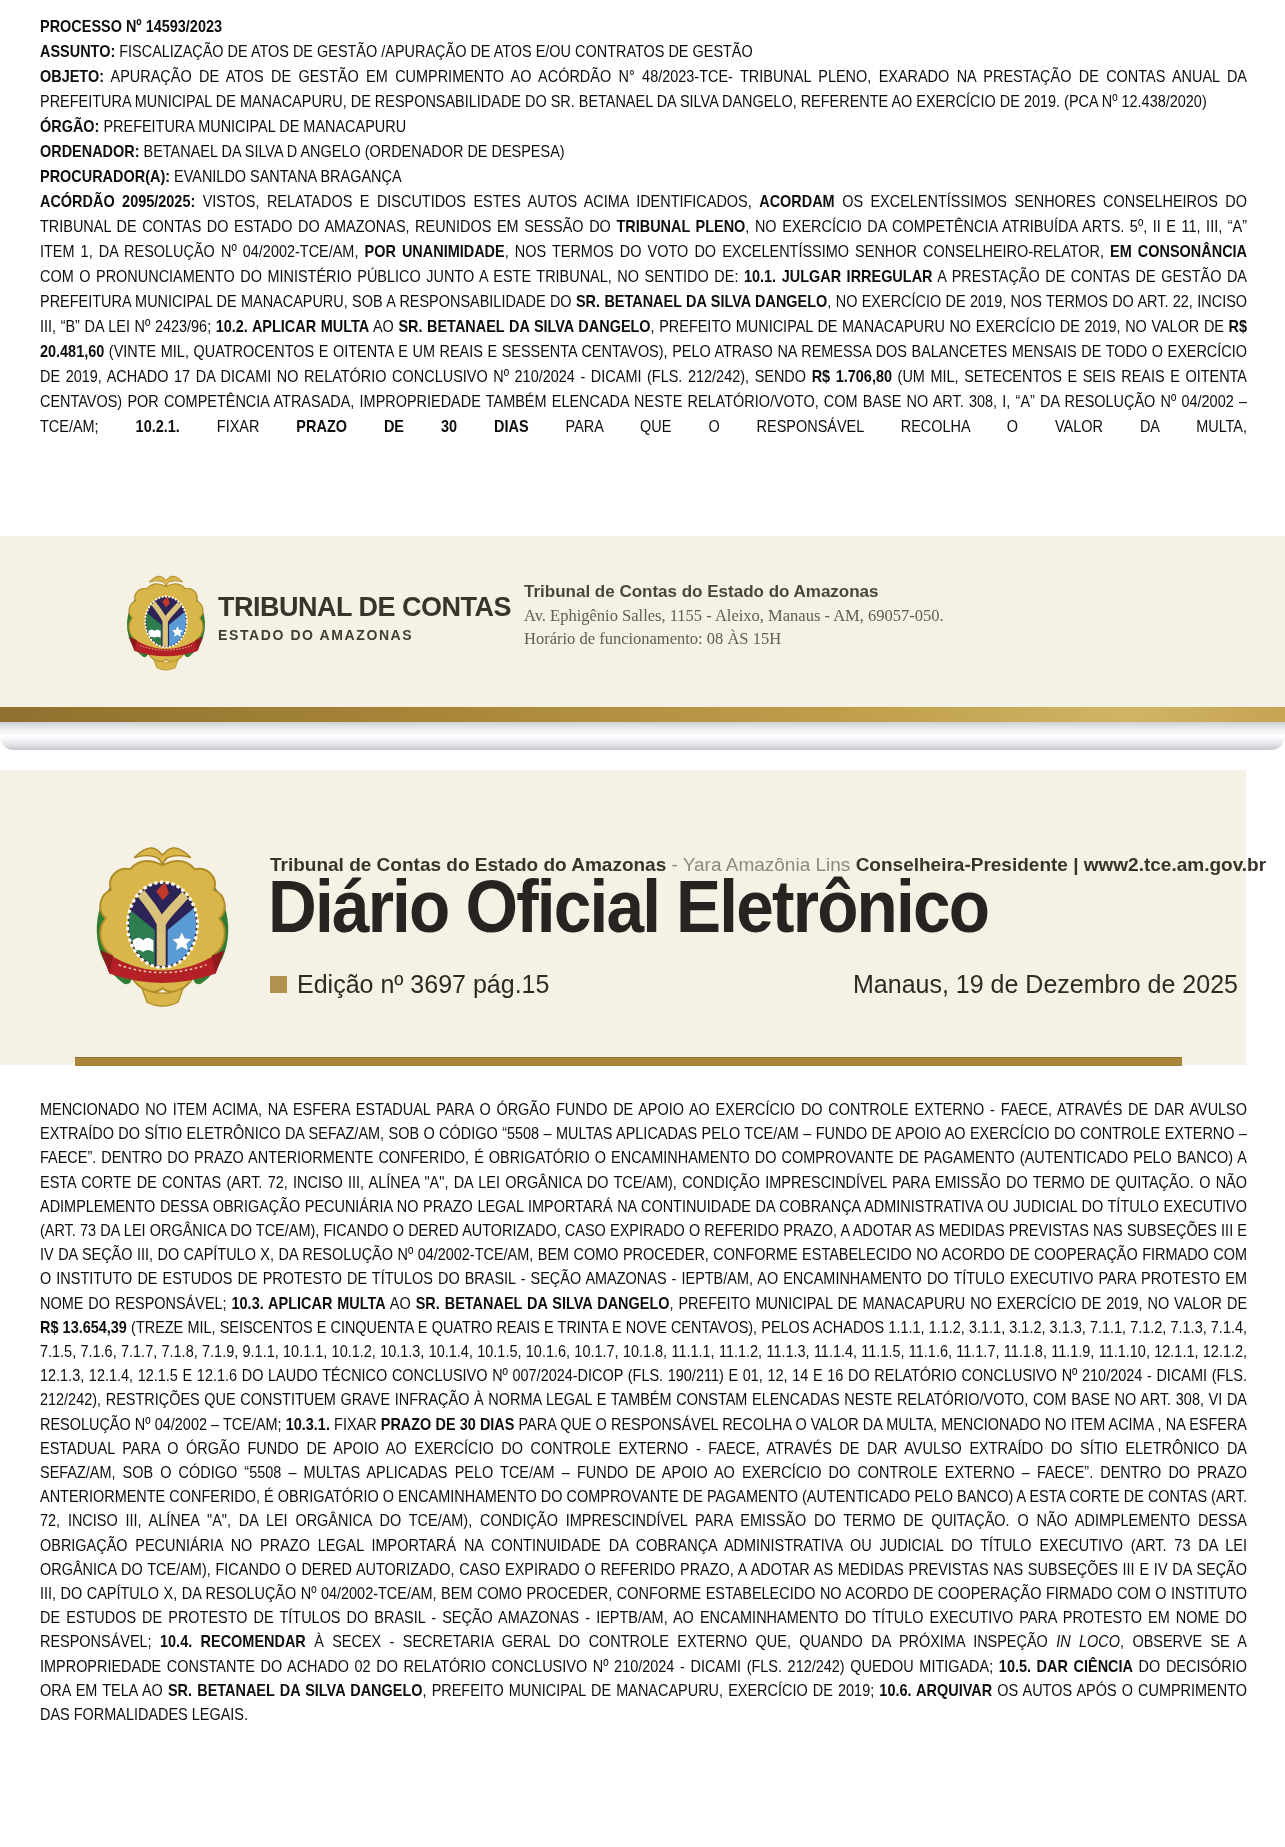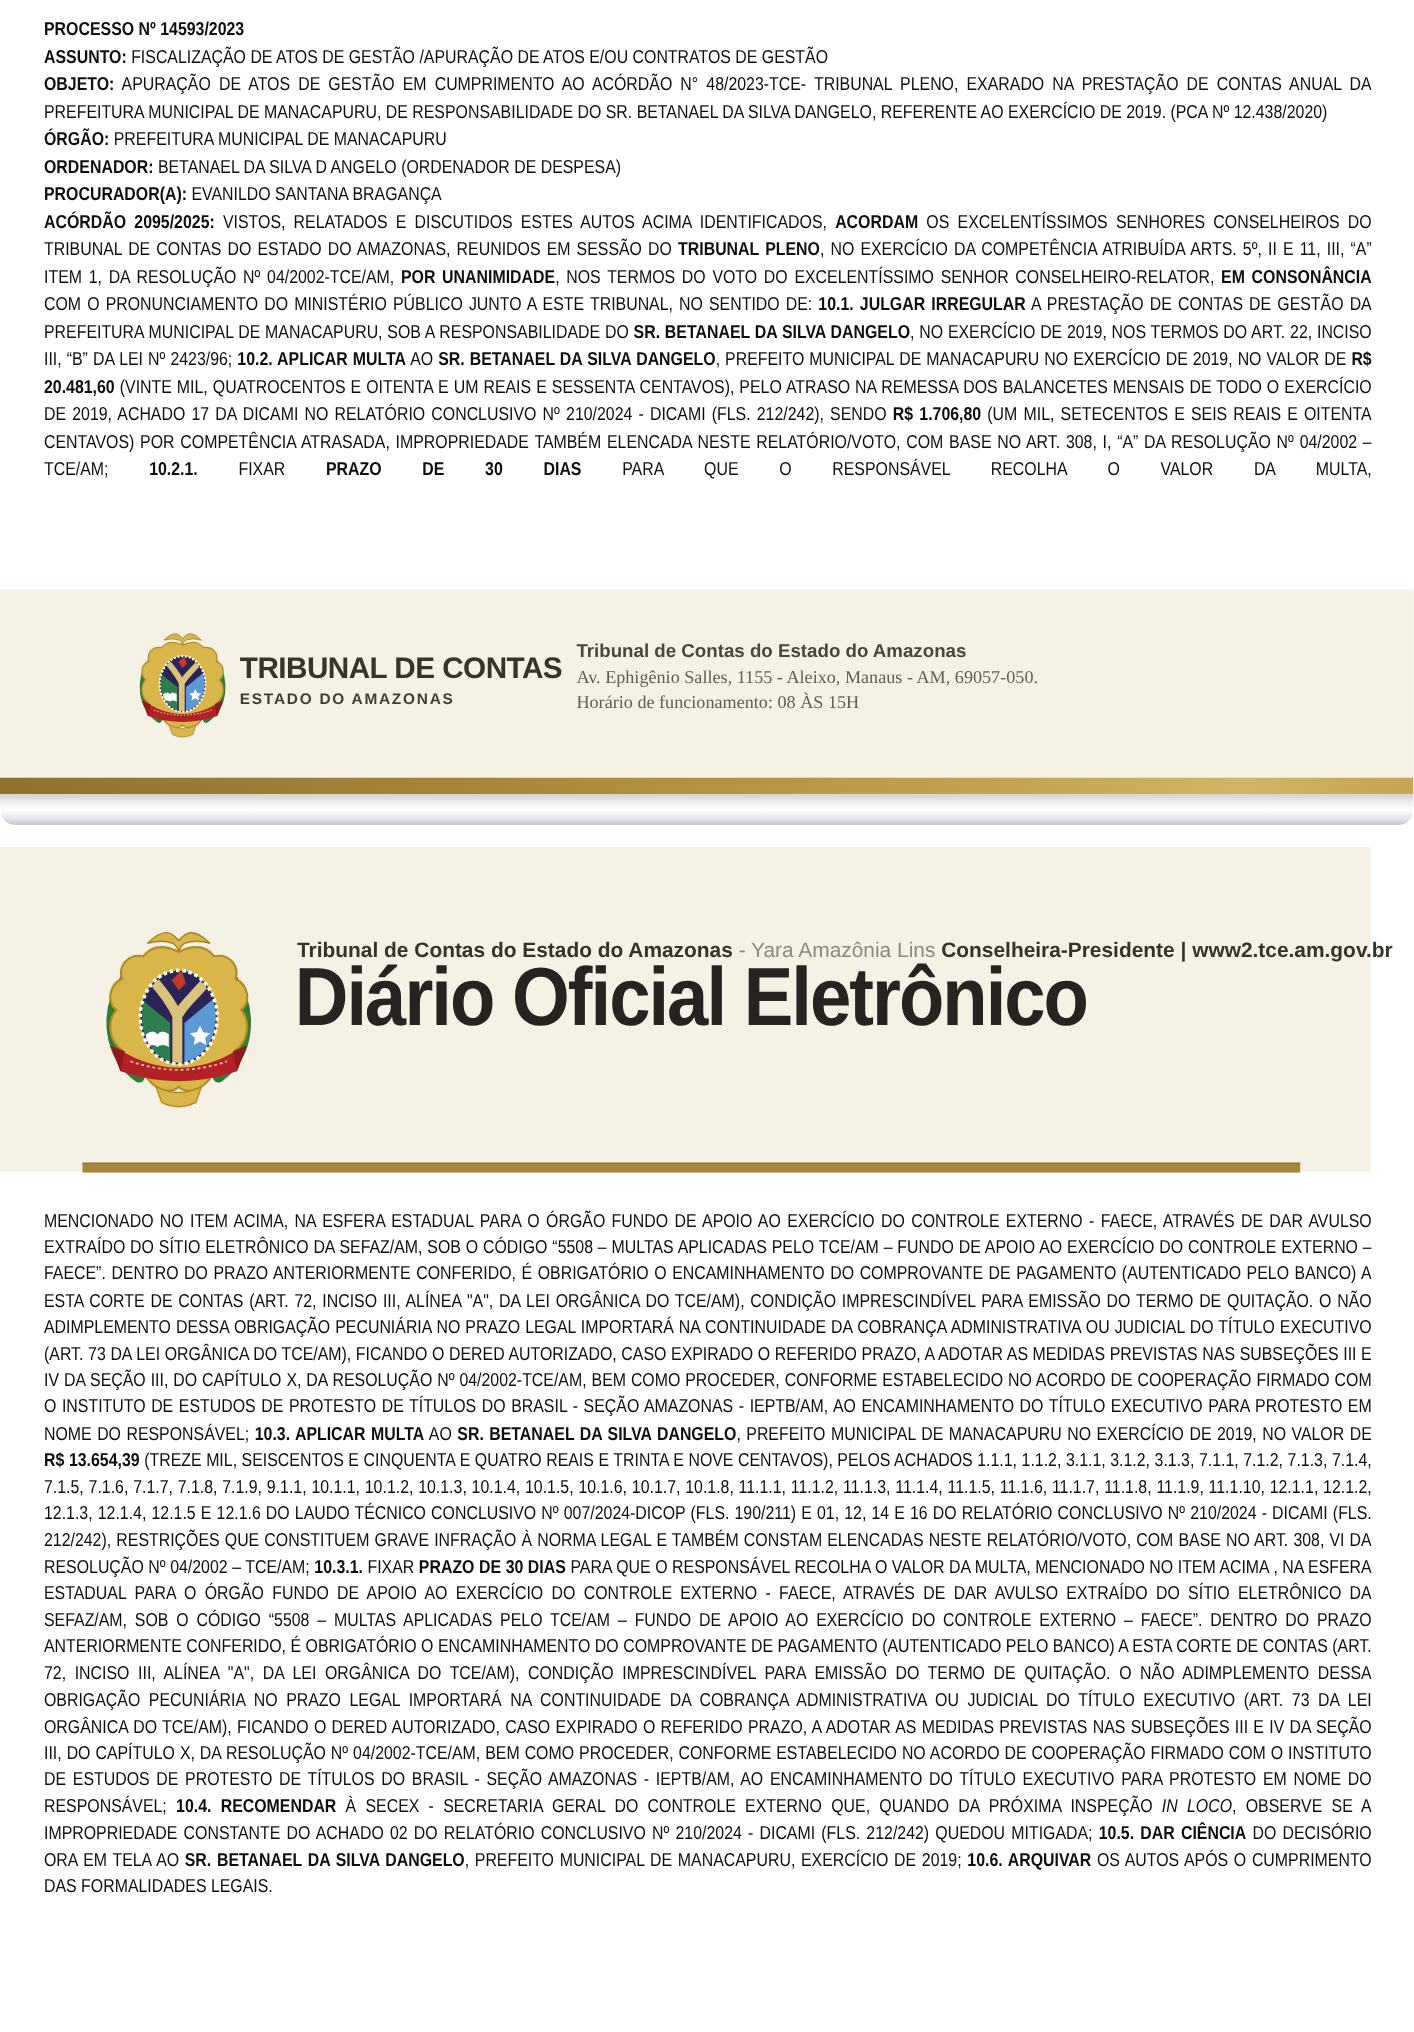--- a/index.html
+++ b/index.html
@@ -126,19 +126,26 @@
     </g>
     <path d="M12,88 L30,97 Q60,110 90,97 L108,88 L101,106 Q60,120 19,106 Z" fill="#b32025"></path>
     <path d="M12,88 L22,92 L19,106 Z" fill="#8e1a1e"></path>
     <path d="M108,88 L98,92 L101,106 Z" fill="#8e1a1e"></path>
     <path d="M26,99 Q60,111 94,99" fill="none" stroke="#e8c9a0" stroke-width="1.2" stroke-dasharray="2,2"></path>
     <path d="M44,117 Q60,125 76,117 L72,128 Q60,134 48,128 Z" fill="#d9b64a" stroke="#b08c28" stroke-width="1"></path>
   </svg>
   <div class="b2-content">
     <div class="b2-topline"><span>Tribunal de Contas do Estado do Amazonas</span><span class="rt-muted"> - </span><span class="rt-muted">Yara Amazônia Lins </span><span>Conselheira-Presidente | www2.tce.am.gov.br</span></div>
     <div class="b2-title">Diário Oficial Eletrônico</div>
+    <div class="b2-bottomrow">
+      <div class="b2-edition">
+        <span class="sq"></span>
+        <span>Edição nº 3697 pág.15</span>
+      </div>
+      <div class="b2-date">Manaus, 19 de Dezembro de 2025</div>
+    </div>
   </div>
   <div class="goldbar2"></div>
 </div>
 
 <div class="bottom-text doc-text condense">
   <p class="just"><span>MENCIONADO NO ITEM ACIMA, NA ESFERA ESTADUAL PARA O ÓRGÃO FUNDO DE APOIO AO EXERCÍCIO DO CONTROLE EXTERNO - FAECE, ATRAVÉS DE DAR AVULSO EXTRAÍDO DO SÍTIO ELETRÔNICO DA SEFAZ/AM, SOB O CÓDIGO “5508 – MULTAS APLICADAS PELO TCE/AM – FUNDO DE APOIO AO EXERCÍCIO DO CONTROLE EXTERNO – FAECE”. DENTRO DO PRAZO ANTERIORMENTE CONFERIDO, É OBRIGATÓRIO O ENCAMINHAMENTO DO COMPROVANTE DE PAGAMENTO (AUTENTICADO PELO BANCO) A ESTA CORTE DE CONTAS (ART. 72, INCISO III, ALÍNEA "A", DA LEI ORGÂNICA DO TCE/AM), CONDIÇÃO IMPRESCINDÍVEL PARA EMISSÃO DO TERMO DE QUITAÇÃO. O NÃO ADIMPLEMENTO DESSA OBRIGAÇÃO PECUNIÁRIA NO PRAZO LEGAL IMPORTARÁ NA CONTINUIDADE DA COBRANÇA ADMINISTRATIVA OU JUDICIAL DO TÍTULO EXECUTIVO (ART. 73 DA LEI ORGÂNICA DO TCE/AM), FICANDO O DERED AUTORIZADO, CASO EXPIRADO O REFERIDO PRAZO, A ADOTAR AS MEDIDAS PREVISTAS NAS SUBSEÇÕES III E IV DA SEÇÃO III, DO CAPÍTULO X, DA RESOLUÇÃO Nº 04/2002-TCE/AM, BEM COMO PROCEDER, CONFORME ESTABELECIDO NO ACORDO DE COOPERAÇÃO FIRMADO COM O INSTITUTO DE ESTUDOS DE PROTESTO DE TÍTULOS DO BRASIL - SEÇÃO AMAZONAS - IEPTB/AM, AO ENCAMINHAMENTO DO TÍTULO EXECUTIVO PARA PROTESTO EM NOME DO RESPONSÁVEL; </span><span class="rt-b">10.3. APLICAR MULTA</span><span> AO </span><span class="rt-b">SR. BETANAEL DA SILVA DANGELO</span><span>, PREFEITO MUNICIPAL DE MANACAPURU NO EXERCÍCIO DE 2019, NO VALOR DE </span><span class="rt-b">R$ 13.654,39</span><span> (TREZE MIL, SEISCENTOS E CINQUENTA E QUATRO REAIS E TRINTA E NOVE CENTAVOS), PELOS ACHADOS 1.1.1, 1.1.2, 3.1.1, 3.1.2, 3.1.3, 7.1.1, 7.1.2, 7.1.3, 7.1.4, 7.1.5, 7.1.6, 7.1.7, 7.1.8, 7.1.9, 9.1.1, 10.1.1, 10.1.2, 10.1.3, 10.1.4, 10.1.5, 10.1.6, 10.1.7, 10.1.8, 11.1.1, 11.1.2, 11.1.3, 11.1.4, 11.1.5, 11.1.6, 11.1.7, 11.1.8, 11.1.9, 11.1.10, 12.1.1, 12.1.2, 12.1.3, 12.1.4, 12.1.5 E 12.1.6 DO LAUDO TÉCNICO CONCLUSIVO Nº 007/2024-DICOP (FLS. 190/211) E 01, 12, 14 E 16 DO RELATÓRIO CONCLUSIVO Nº 210/2024 - DICAMI (FLS. 212/242), RESTRIÇÕES QUE CONSTITUEM GRAVE INFRAÇÃO À NORMA LEGAL E TAMBÉM CONSTAM ELENCADAS NESTE RELATÓRIO/VOTO, COM BASE NO ART. 308, VI DA RESOLUÇÃO Nº 04/2002 – TCE/AM;   </span><span class="rt-b">10.3.1.</span><span> FIXAR </span><span class="rt-b">PRAZO DE 30 DIAS</span><span> PARA QUE O RESPONSÁVEL RECOLHA O VALOR DA MULTA, MENCIONADO NO ITEM ACIMA , NA ESFERA ESTADUAL PARA O ÓRGÃO FUNDO DE APOIO AO EXERCÍCIO DO CONTROLE EXTERNO - FAECE, ATRAVÉS DE DAR AVULSO EXTRAÍDO DO SÍTIO ELETRÔNICO DA SEFAZ/AM, SOB O CÓDIGO “5508 – MULTAS APLICADAS PELO TCE/AM – FUNDO DE APOIO AO EXERCÍCIO DO CONTROLE EXTERNO – FAECE”. DENTRO DO PRAZO ANTERIORMENTE CONFERIDO, É OBRIGATÓRIO O ENCAMINHAMENTO DO COMPROVANTE DE PAGAMENTO (AUTENTICADO PELO BANCO) A ESTA CORTE DE CONTAS (ART. 72, INCISO III, ALÍNEA "A", DA LEI ORGÂNICA DO TCE/AM), CONDIÇÃO IMPRESCINDÍVEL PARA EMISSÃO DO TERMO DE QUITAÇÃO. O NÃO ADIMPLEMENTO DESSA OBRIGAÇÃO PECUNIÁRIA NO PRAZO LEGAL IMPORTARÁ NA CONTINUIDADE DA COBRANÇA ADMINISTRATIVA OU JUDICIAL DO TÍTULO EXECUTIVO (ART. 73 DA LEI ORGÂNICA DO TCE/AM), FICANDO O DERED AUTORIZADO, CASO EXPIRADO O REFERIDO PRAZO, A ADOTAR AS MEDIDAS PREVISTAS NAS SUBSEÇÕES III E IV DA SEÇÃO III, DO CAPÍTULO X, DA RESOLUÇÃO Nº 04/2002-TCE/AM, BEM COMO PROCEDER, CONFORME ESTABELECIDO NO ACORDO DE COOPERAÇÃO FIRMADO COM O INSTITUTO DE ESTUDOS DE PROTESTO DE TÍTULOS DO BRASIL - SEÇÃO AMAZONAS - IEPTB/AM, AO ENCAMINHAMENTO DO TÍTULO EXECUTIVO PARA PROTESTO EM NOME DO RESPONSÁVEL; </span><span class="rt-b">10.4. RECOMENDAR</span><span> À SECEX - SECRETARIA GERAL DO CONTROLE EXTERNO QUE, QUANDO DA PRÓXIMA INSPEÇÃO </span><span class="rt-i">IN LOCO</span><span>, OBSERVE SE A IMPROPRIEDADE CONSTANTE DO ACHADO 02 DO RELATÓRIO CONCLUSIVO Nº 210/2024 - DICAMI (FLS. 212/242) QUEDOU MITIGADA; </span><span class="rt-b">10.5. DAR CIÊNCIA</span><span> DO DECISÓRIO ORA EM TELA AO </span><span class="rt-b">SR. BETANAEL DA SILVA DANGELO</span><span>, PREFEITO MUNICIPAL DE MANACAPURU, EXERCÍCIO DE 2019; </span><span class="rt-b">10.6. ARQUIVAR</span><span> OS AUTOS APÓS O CUMPRIMENTO DAS FORMALIDADES LEGAIS.</span></p>
 </div>
 
 </body></html>

